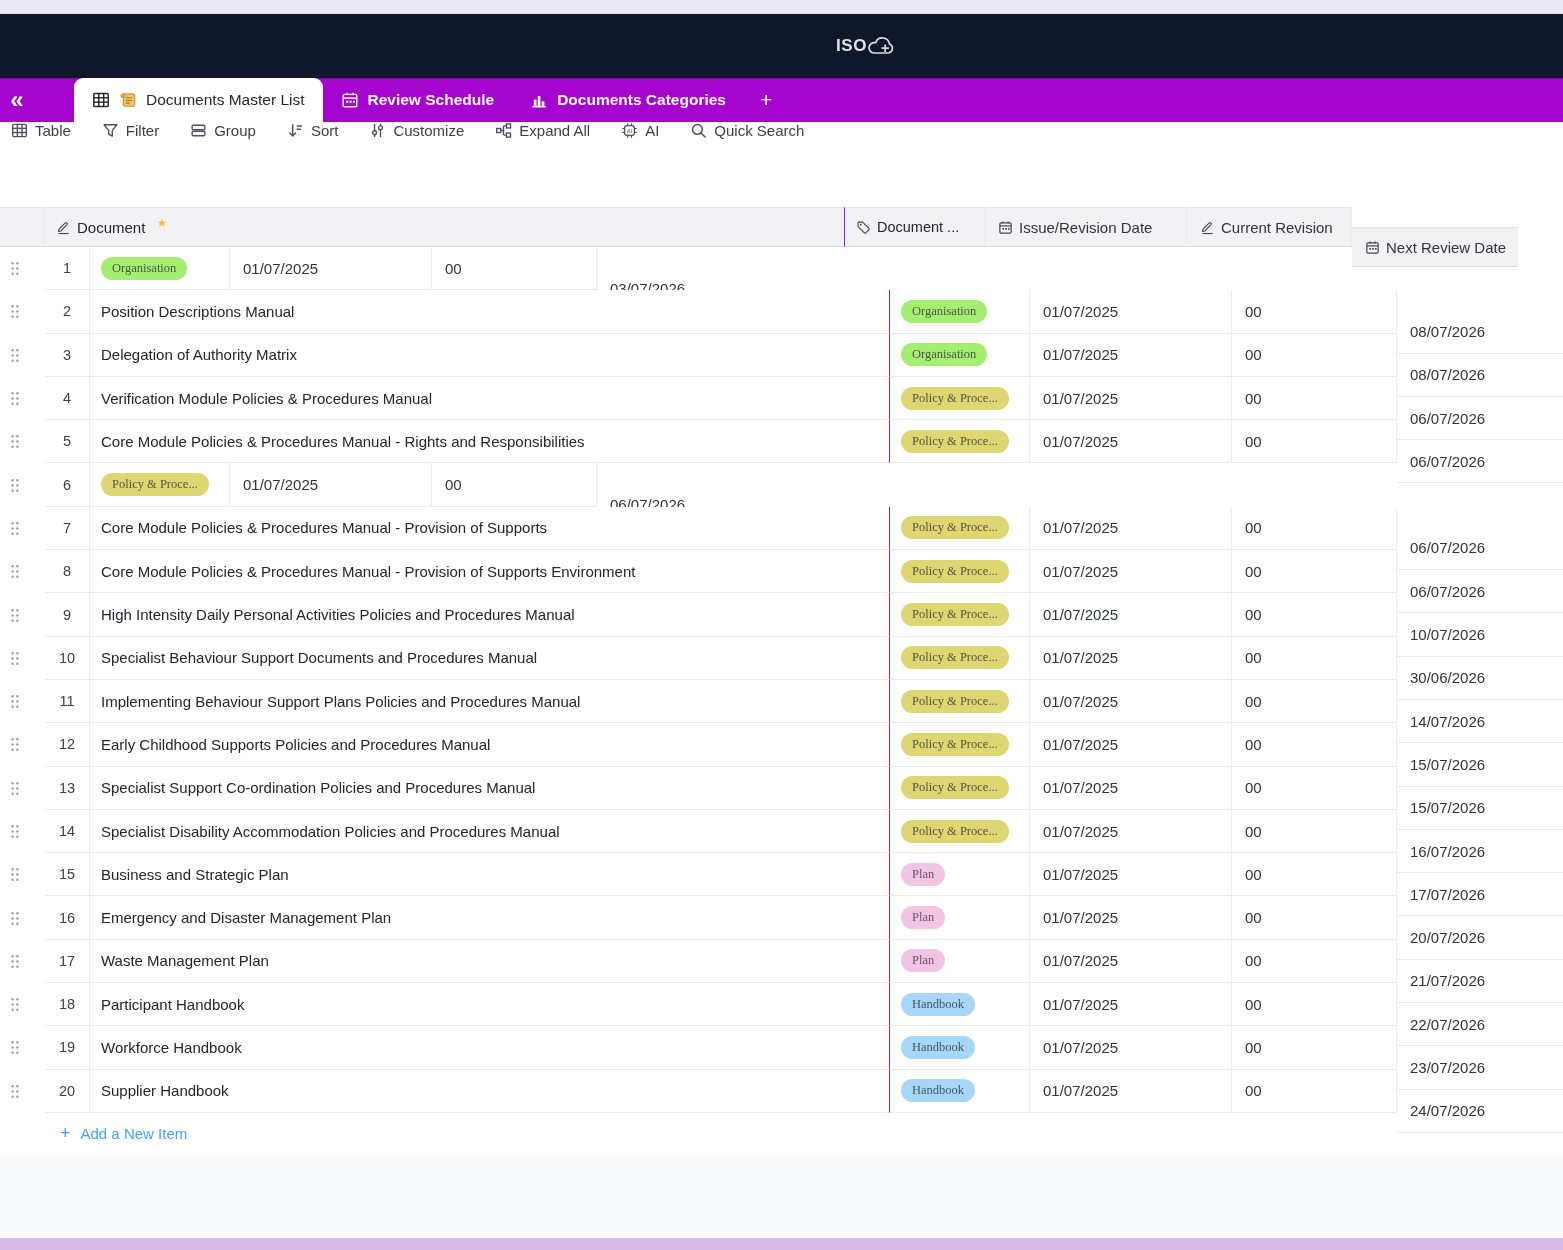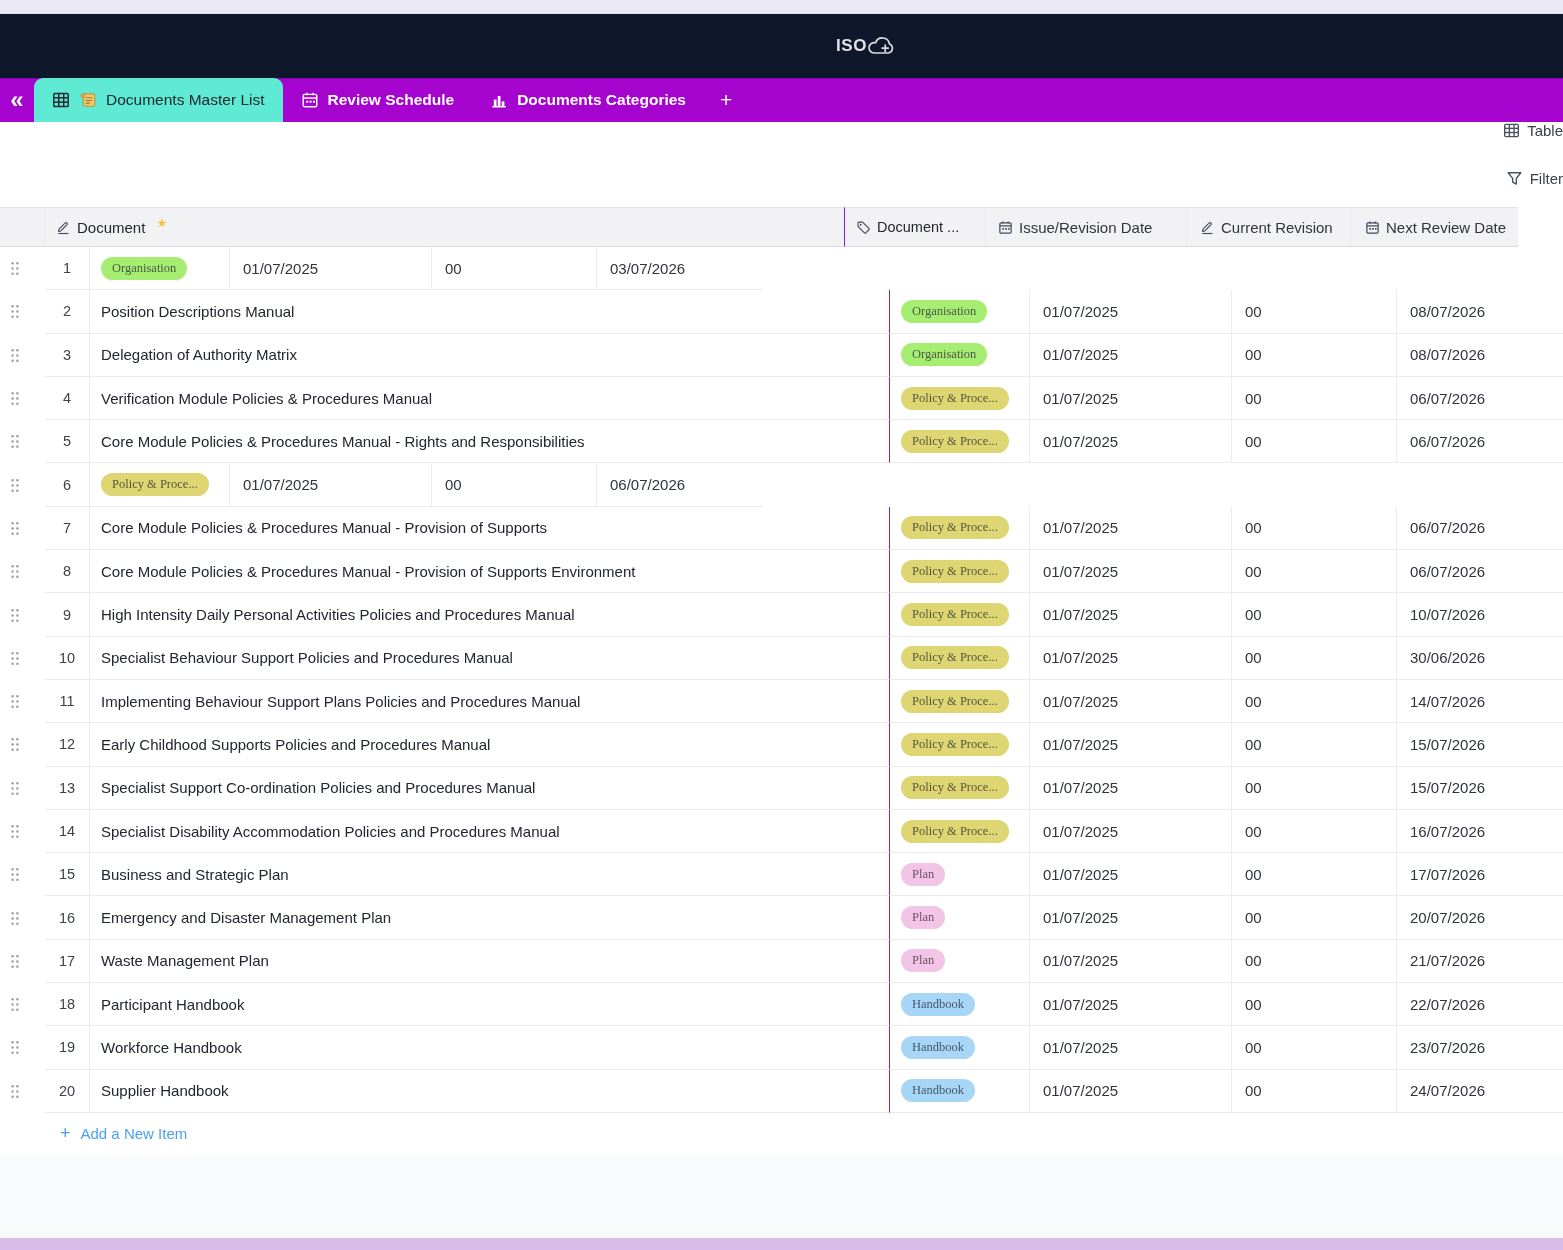--- a/index.html
+++ b/index.html
@@ -11,27 +11,27 @@
   .top-strip { height:14px; background:#eae8f3; border-bottom:1px solid #dedcea; }
   .purple-header { height:64px; background:#0f172a; display:flex; align-items:center; justify-content:center; position:relative; }
   .logo { display:flex; align-items:center; transform:translateX(85px); color:rgba(255,255,255,.88); }
   .logo-text { font-size:17px; font-weight:800; letter-spacing:.5px; }
   .logo-cloud { margin-left:-2px; display:inline-flex; }
 
   
   .tab-bar { height:44px; background:#a504cf; display:flex; align-items:flex-end; border-top:1px solid rgba(60,0,80,.25); }
   .collapse-btn { width:34px; height:44px; display:flex; align-items:center; justify-content:center; color:#fff; font-size:24px; font-weight:700; cursor:pointer; }
   .tab { display:flex; align-items:center; gap:9px; height:44px; padding:0 18px; color:#fff; font-size:15.5px; font-weight:600; cursor:pointer; white-space:nowrap; }
-  .tab.active { background:#5eead4; color:#24292f; border-radius:9px 9px 0 0; font-weight:500; }
+  .tab.active { background:#ffffff; color:#24292f; border-radius:9px 9px 0 0; font-weight:500;margin-left:40px; }
   .tab .icon { width:18px; height:18px; display:inline-flex; }
   .tab .icon svg { width:100%; height:100%; }
   .tab-add { color:#fff; font-size:21px; font-weight:400; padding:0 16px; height:44px; display:flex; align-items:center; cursor:pointer; }
 
   
-  .toolbar { height:56px; background:#fff; display:flex; align-items:flex-end; gap:31px; padding-left:11px; color:#3a414c; font-size:15px;flex-direction:column; }
+  .toolbar { height:56px; background:#fff; display:flex; align-items:flex-start; gap:31px; padding-left:11px; color:#3a414c; font-size:15px; }
   .toolbar-item { display:flex; align-items:center; gap:7px; cursor:pointer; white-space:nowrap; }
   .toolbar-item .icon { width:17px; height:17px; display:inline-flex; color:#4a5160; }
   .toolbar-item .icon svg { width:100%; height:100%; }
 
   
   .table-area { margin-top:29px; background:#fff; }
   .t-header { display:flex; height:40px; }
   .t-body .trow { display:flex; height:43.3px; }
   .gutter { width:45px; display:flex; align-items:center; padding-left:9px; background:#fff; }
   .drag { width:12px; height:17px; display:inline-flex; cursor:grab; }
@@ -39,21 +39,21 @@
   .cell { display:flex; align-items:center; border-right:1px solid #ececef; height:100%; overflow:hidden; white-space:nowrap; }
   .hcell { background:#f2f2f4; border-top:1px solid #e4e4e8; border-bottom:1px solid #dcdce0; color:#23262c; font-size:14.5px; gap:6px; }
   .hcell .icon { width:15px; height:15px; display:inline-flex; color:#42485"2"; color:#42485a; flex:none; }
   .hcell .icon svg { width:100%; height:100%; }
   .trow .cell { border-bottom:1px solid #ebebee; background:#fff; }
   .c-num { width:45px; justify-content:center; color:#3c424b; font-size:14.5px; }
   .c-doc { width:800px; border-right:1px solid #6d28d9; padding-left:11px; color:#22262e; font-size:15px; }
   .c-cat { width:140px; padding-left:11px; }
   .c-issue { width:202px; padding-left:13px; color:#30343b; font-size:15px; }
   .c-rev { width:165px; padding-left:13px; color:#30343b; font-size:15px; }
-  .c-next { width:166px; padding-left:13px; border-right:none; color:#30343b; font-size:15px; }
+  .c-next { width:166px; padding-left:13px; border-right:none; color:#30343b; font-size:15px;margin-top:20px; }
   .hcell.c-doc, .hcell.c-num { padding-top:0; }
   .star { color:#f3c03c; font-size:12px; margin-left:5px; transform:translateY(-4px); }
   .badge { display:inline-block; padding:4px 11px; border-radius:12px; font-size:12.5px; line-height:1.2;font-family:Liberation Serif, serif; }
 
   .add-row { display:flex; align-items:center; height:42px; margin-left:45px; color:#4aa0f2; font-size:15px; cursor:pointer; }
   .add-plus { font-size:18px; padding:0 10px 0 15px; }
 
   .below-fill { flex:1; background:#f9fafc; }
   .bottom-strip { height:12px; background:#d9bbea; }
 </style>
@@ -483,21 +483,21 @@
                 <circle cx="3.6" cy="3.2" r="1.25"></circle>
                 <circle cx="8.4" cy="3.2" r="1.25"></circle>
                 <circle cx="3.6" cy="8.5" r="1.25"></circle>
                 <circle cx="8.4" cy="8.5" r="1.25"></circle>
                 <circle cx="3.6" cy="13.8" r="1.25"></circle>
                 <circle cx="8.4" cy="13.8" r="1.25"></circle>
               </svg>
             </span>
           </div>
           <div class="cell c-num">10</div>
-          <div class="cell c-doc">Specialist Behaviour Support Policies and Procedures Manual</div>
+          <div class="cell c-doc">Specialist Behaviour Support Documents and Procedures Manual</div>
           <div class="cell c-cat">
             <span class="badge" style="background: rgb(222, 214, 114); color: rgb(90, 85, 61);">Policy &amp; Proce...</span>
           </div>
           <div class="cell c-issue">01/07/2025</div>
           <div class="cell c-rev">00</div>
           <div class="cell c-next">30/06/2026</div>
         </div>
         <div class="trow">
           <div class="gutter">
             <span class="drag">

